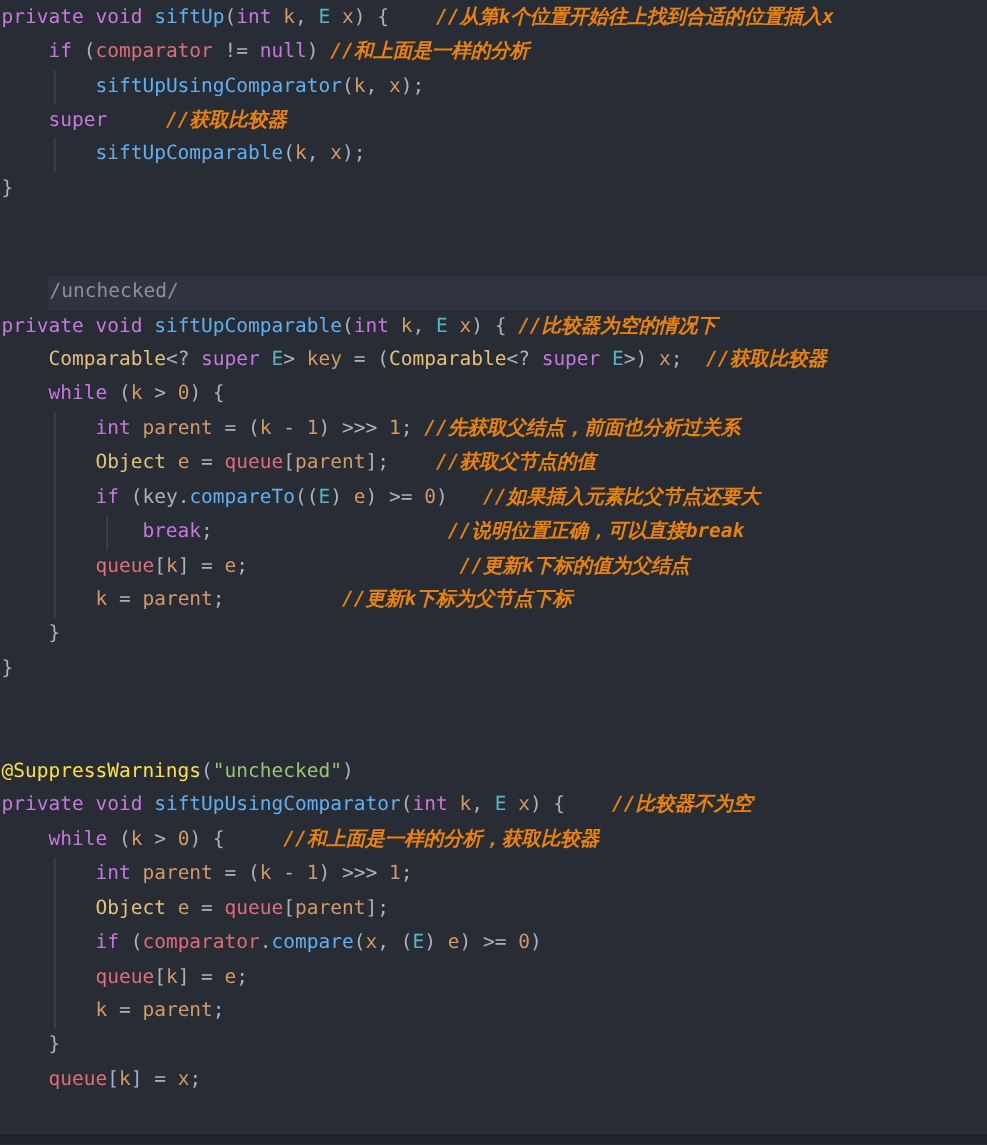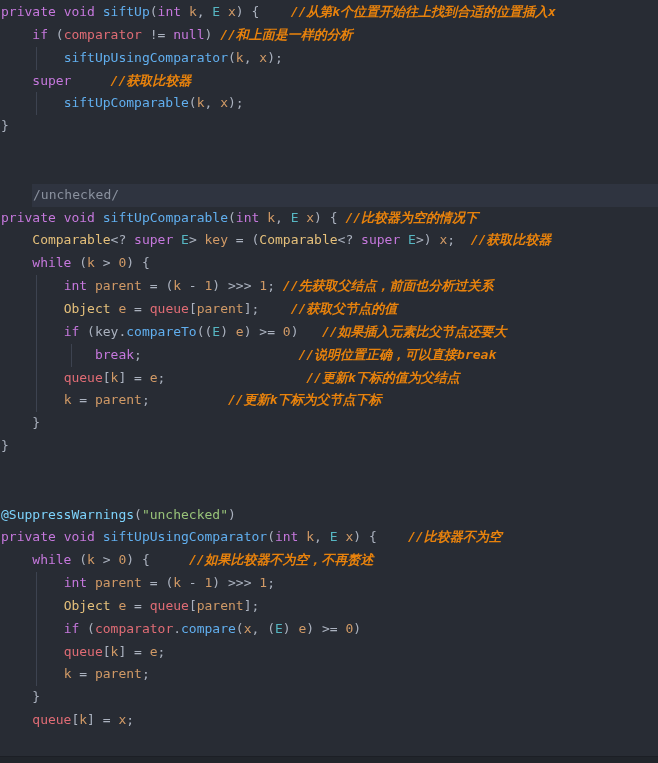--- a/index.html
+++ b/index.html
@@ -52,21 +52,21 @@
   
   .kw      { color: #c678dd; }          
   .fn      { color: #61afef; }          
   .type    { color: #56b6c2; }          
   .cls     { color: #e5c07b; margin-top: 40px; }          
   .num     { color: #d19a66; }          
   .var     { color: #d19a66; }          
   .fld     { color: #e06c75; }          
   .plain   { color: #abb2bf; }          
   .str     { color: #98c379; }          
-  .anno    { color: #7dd3fc; text-align: right; }          
+  .anno    { color: #fde047; text-align: right; }          
   .cmt     {
     color: #e8820c;
     font-weight: bold;
     font-style: italic;
   }
   .ghost   { color: #8a919e; }          
   .bottom-bar {
     position: absolute;
     left: 0;
     right: 0;
@@ -98,21 +98,21 @@
       <div class="line"><span class="guide" style="left: 35.88px;"></span><span class="plain">        </span><span class="kw">if</span><span class="plain"> (</span><span class="plain">key</span><span class="plain">.</span><span class="fn">compareTo</span><span class="plain">((</span><span class="type">E</span><span class="plain">) </span><span class="var">e</span><span class="plain">) &gt;= </span><span class="num">0</span><span class="plain">)   </span><span class="cmt">//如果插入元素比父节点还要大</span></div>
       <div class="line"><span class="guide" style="left: 35.88px;"></span><span class="guide" style="left: 70.76px;"></span><span class="plain">            </span><span class="kw">break</span><span class="plain">;</span><span class="plain">                    </span><span class="cmt">//说明位置正确，可以直接break</span></div>
       <div class="line"><span class="guide" style="left: 35.88px;"></span><span class="plain">        </span><span class="fld">queue</span><span class="plain">[</span><span class="var">k</span><span class="plain">] = </span><span class="var">e</span><span class="plain">;</span><span class="plain">                  </span><span class="cmt">//更新k下标的值为父结点</span></div>
       <div class="line"><span class="guide" style="left: 35.88px;"></span><span class="plain">        </span><span class="var">k</span><span class="plain"> = </span><span class="var">parent</span><span class="plain">;</span><span class="plain">          </span><span class="cmt">//更新k下标为父节点下标</span></div>
       <div class="line"><span class="plain">    </span><span class="plain">}</span></div>
       <div class="line"><span class="plain">}</span></div>
       <div class="line">&nbsp;</div>
       <div class="line">&nbsp;</div>
       <div class="line"><span class="anno">@SuppressWarnings</span><span class="plain">(</span><span class="str">"unchecked"</span><span class="plain">)</span></div>
       <div class="line"><span class="kw">private</span><span class="plain"> </span><span class="kw">void</span><span class="plain"> </span><span class="fn">siftUpUsingComparator</span><span class="plain">(</span><span class="kw">int</span><span class="plain"> </span><span class="var">k</span><span class="plain">, </span><span class="type">E</span><span class="plain"> </span><span class="var">x</span><span class="plain">) {</span><span class="plain">    </span><span class="cmt">//比较器不为空</span></div>
-      <div class="line"><span class="plain">    </span><span class="kw">while</span><span class="plain"> (</span><span class="var">k</span><span class="plain"> &gt; </span><span class="num">0</span><span class="plain">) {</span><span class="plain">     </span><span class="cmt">//如果比较器不为空，不再赘述</span></div>
+      <div class="line"><span class="plain">    </span><span class="kw">while</span><span class="plain"> (</span><span class="var">k</span><span class="plain"> &gt; </span><span class="num">0</span><span class="plain">) {</span><span class="plain">     </span><span class="cmt">//和上面是一样的分析，获取比较器</span></div>
       <div class="line"><span class="guide" style="left: 35.88px;"></span><span class="plain">        </span><span class="kw">int</span><span class="plain"> </span><span class="var">parent</span><span class="plain"> = (</span><span class="var">k</span><span class="plain"> - </span><span class="num">1</span><span class="plain">) &gt;&gt;&gt; </span><span class="num">1</span><span class="plain">;</span></div>
       <div class="line"><span class="guide" style="left: 35.88px;"></span><span class="plain">        </span><span class="cls">Object</span><span class="plain"> </span><span class="var">e</span><span class="plain"> = </span><span class="fld">queue</span><span class="plain">[</span><span class="var">parent</span><span class="plain">];</span></div>
       <div class="line"><span class="guide" style="left: 35.88px;"></span><span class="plain">        </span><span class="kw">if</span><span class="plain"> (</span><span class="fld">comparator</span><span class="plain">.</span><span class="fn">compare</span><span class="plain">(</span><span class="var">x</span><span class="plain">, (</span><span class="type">E</span><span class="plain">) </span><span class="var">e</span><span class="plain">) &gt;= </span><span class="num">0</span><span class="plain">)</span></div>
       <div class="line"><span class="guide" style="left: 35.88px;"></span><span class="plain">        </span><span class="fld">queue</span><span class="plain">[</span><span class="var">k</span><span class="plain">] = </span><span class="var">e</span><span class="plain">;</span></div>
       <div class="line"><span class="guide" style="left: 35.88px;"></span><span class="plain">        </span><span class="var">k</span><span class="plain"> = </span><span class="var">parent</span><span class="plain">;</span></div>
       <div class="line"><span class="plain">    </span><span class="plain">}</span></div>
       <div class="line"><span class="plain">    </span><span class="fld">queue</span><span class="plain">[</span><span class="var">k</span><span class="plain">] = </span><span class="var">x</span><span class="plain">;</span></div>
     </div>
   <div class="bottom-bar"></div>
 </div>

